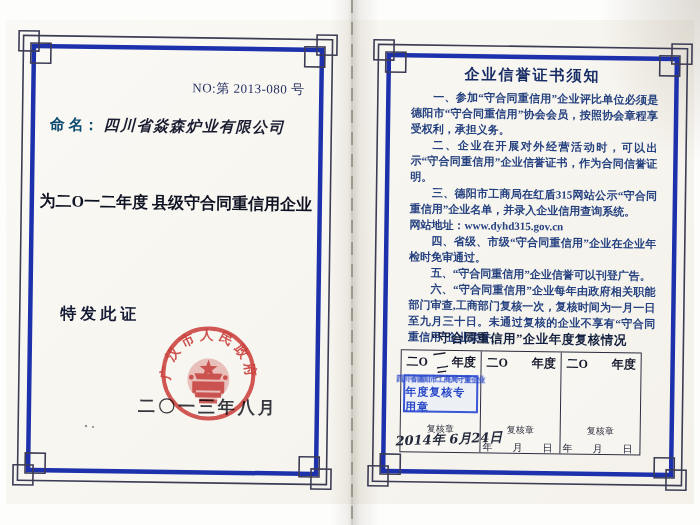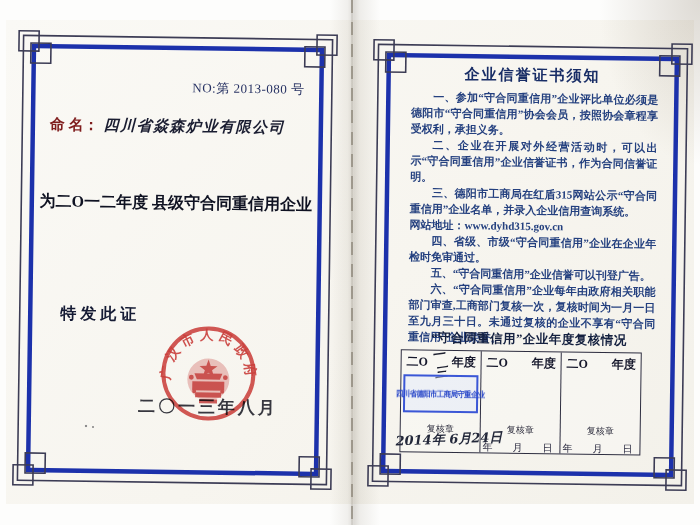--- a/index.html
+++ b/index.html
@@ -34,21 +34,21 @@
   }
   .page { position:absolute; }
   .page.left  { left:14px;  top:31px; width:322px; height:458px; transform:rotate(.8deg); }
   .page.right { left:369px; top:40px; width:322px; height:450px; transform:rotate(.8deg); }
   .frame { position:absolute; left:0; top:0; }
   .abs { position:absolute; }
 
   
   .serial { left:176px; top:48px; font-size:13px; color:#273263; letter-spacing:.5px; white-space:nowrap; }
   .name-line { left:34px; top:86px; white-space:nowrap; }
-  .name-label { font-size:15px; font-weight:bold; color:#7f1d1d; }
+  .name-label { font-size:15px; font-weight:bold; color:#0c4a6e; }
   .company { font-size:15px; font-weight:bold; font-style:italic; color:#1a1d31; letter-spacing:1.5px; margin-left:5px; }
   .award-title {
     left:9px; top:162px; width:304px; text-align:center; white-space:nowrap;
     font-size:16px; font-weight:bold; color:#0f1222; letter-spacing:0;
   }
   .issue-statement { left:47px; top:274px; font-size:16px; font-weight:bold; color:#151b34; letter-spacing:4px; }
   .seal { left:146px; top:292px; width:100px; height:100px; opacity:.94; }
   .issue-date {
     left:126px; top:364px; font-size:17px; font-weight:bold; color:#37373f;
     letter-spacing:3px; z-index:3; mix-blend-mode:multiply; white-space:nowrap;
@@ -176,20 +176,21 @@
 
     <div class="tcol">
       <div class="tcol-head">
         <span>二O</span>
         <span class="year-hand">一三</span>
         <span>年度</span>
       </div>
       <div class="tcol-body">
         <div class="stamp">
           <div class="stamp-l1">四川省德阳市工商局守重企业</div>
+          <div class="stamp-l2">年度复核专用章</div>
         </div>
       </div>
       <div class="tcol-foot">
         <div>复核章</div>
         <div class="hand-date">2014年 6月24日</div>
       </div>
     </div>
 
     <div class="tcol">
       <div class="tcol-head">

